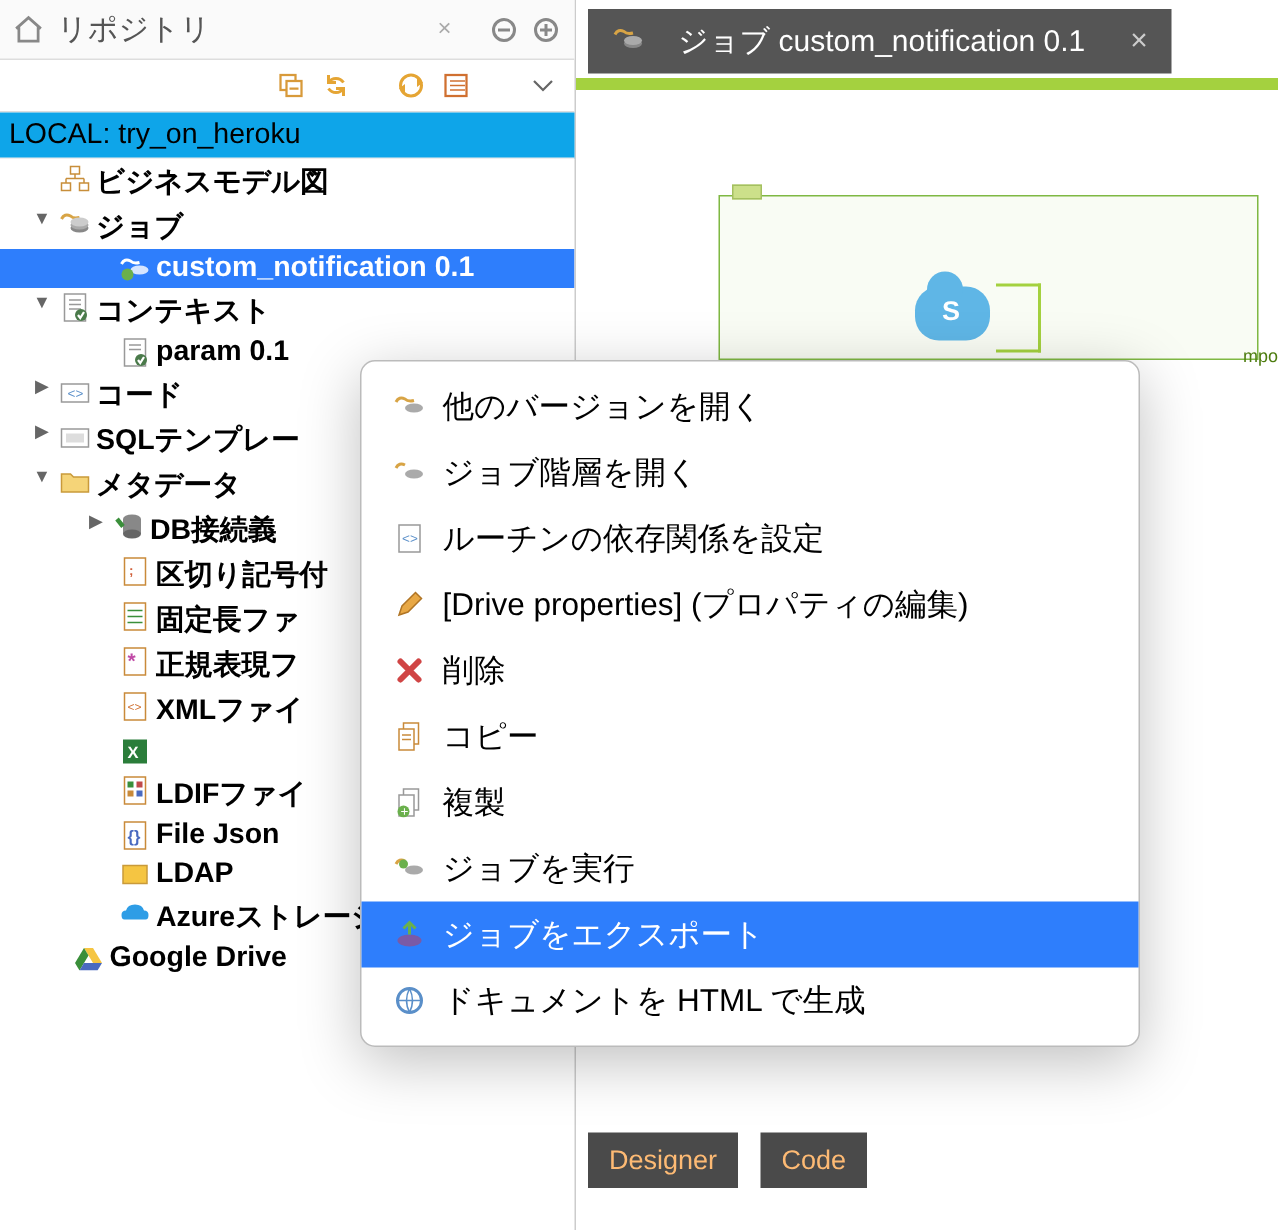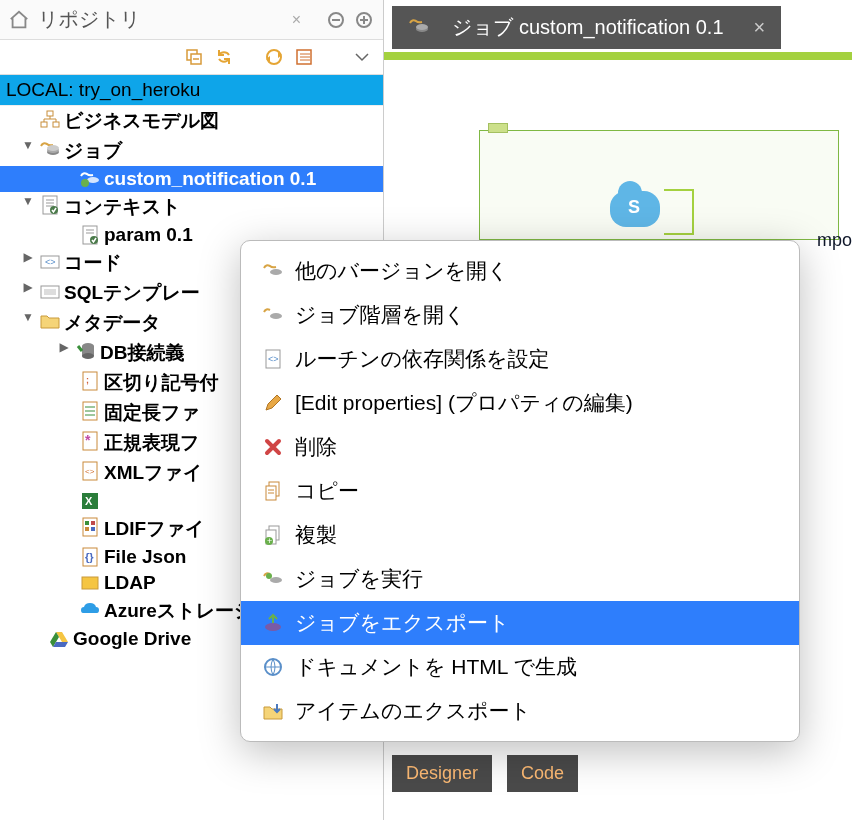--- a/index.html
+++ b/index.html
@@ -24,38 +24,38 @@
 .tree-row { display: flex; align-items: flex-start; padding: 2px 4px; white-space: nowrap; }
 .tree-row .arrow { width: 16px; display: inline-flex; justify-content: center; font-size: 12px; color: #666; }
 .tree-row.selected { background: #2e7efc; color: white; }
 .tree-level-0 { padding-left: 20px; }
 .tree-level-2 { padding-left: 76px; }
 .tree-level-2b { padding-left: 76px; }
 .tree-row .node-icon { width: 28px; height: 22px; display: inline-flex; align-items: center; justify-content: center; font-size: 16px; }
 .tree-row .label { font-weight: bold; }
 .tree-row.selected .label { font-weight: bold; }
 
-.context-menu { position: absolute; left: 240px; top: 240px; width: 560px; background: #fff; border: 1px solid #bbb; border-radius: 10px; box-shadow: 0 10px 40px rgba(0,0,0,0.25); padding: 8px 0; z-index: 100; }
+.context-menu { position: absolute; left: 240px; top: 240px; width: 520px; background: #fff; border: 1px solid #bbb; border-radius: 10px; box-shadow: 0 10px 40px rgba(0,0,0,0.25); padding: 8px 0; z-index: 100; }
 .menu-item { display: flex; align-items: center; padding: 8px 18px; font-size: 21px; color: #000; cursor: pointer; }
 .menu-item .mi-icon { width: 28px; height: 22px; display: inline-flex; align-items: center; justify-content: center; margin-right: 8px; }
 .menu-item.highlighted { background: #2e7efc; color: white; }
 
 .designer-tab { position: absolute; top: 6px; left: 8px; background: #555; color: #fff; padding: 8px 16px; display: flex; align-items: center; gap: 22px; font-size: 20px; max-width: 420px; }
 .designer-tab .tab-icon { width: 22px; height: 22px; }
 .designer-tab .close-x { color: #ccc; margin-left: 8px; cursor: pointer; }
 .accent-bar { position: absolute; top: 52px; left: 0; right: 0; height: 8px; background: #a4d13f; }
 .canvas { position: absolute; top: 60px; left: 0; right: 0; bottom: 80px; background: #fff; }
 .subjob-box { position: absolute; left: 95px; top: 70px; width: 360px; height: 110px; border: 1px solid #7fb843; background: rgba(200,230,150,0.1); }
 .subjob-handle { position: absolute; top: -8px; left: 8px; width: 20px; height: 10px; background: #cce08a; border: 1px solid #a4c060; }
 .cloud-node { position: absolute; left: 130px; top: 60px; width: 54px; height: 42px; }
 .cloud-shape { width: 50px; height: 36px; background: #5fb6e6; border-radius: 16px; position: relative; }
 .cloud-shape::before { content: ""; position: absolute; width: 24px; height: 24px; background: #5fb6e6; border-radius: 50%; top: -10px; left: 8px; }
 .cloud-s { position: absolute; left: 18px; top: 6px; font-weight: bold; color: #fff; font-size: 18px; }
 .node-accent { position: absolute; left: 184px; top: 58px; width: 30px; height: 46px; border: 2px solid #a4d13f; border-left: none; }
-.compo-label { position: absolute; right: 0; top: 170px; font-size: 18px; color: #0f172a; }
+.compo-label { position: absolute; right: 0; top: 170px; font-size: 12px; color: #4d7c0f; }
 
 .bottom-tabs { position: absolute; bottom: 28px; left: 8px; display: flex; }
 .bottom-tab { background: #4a4a4a; color: #fdba74; padding: 8px 14px; font-size: 18px; margin-right: 15px; cursor: pointer; }
 
 
 svg { display: block; }
 </style>
 </head>
 <body>
 
@@ -387,21 +387,21 @@
         </svg>
     </span>
     <span>ルーチンの依存関係を設定</span>
   </div>
   <div class="menu-item">
     <span class="mi-icon">
       <svg width="20" height="20" viewBox="0 0 20 20">
           <path d="M3 17 L5 11 L14 2 L18 6 L9 15 Z" fill="#e8a845" stroke="#b07525"></path>
         </svg>
     </span>
-    <span>[Edit properties] (プロパティの編集)</span>
+    <span>[Drive properties] (プロパティの編集)</span>
   </div>
   <div class="menu-item">
     <span class="mi-icon">
       <svg width="18" height="18" viewBox="0 0 18 18">
           <path d="M3 3 L15 15 M15 3 L3 15" stroke="#d04545" stroke-width="4" stroke-linecap="round"></path>
         </svg>
     </span>
     <span>削除</span>
   </div>
   <div class="menu-item">
@@ -447,22 +447,13 @@
   </div>
   <div class="menu-item">
     <span class="mi-icon">
       <svg width="20" height="20" viewBox="0 0 20 20">
           <circle cx="10" cy="10" r="8" fill="#fff" stroke="#5a8fc9" stroke-width="2"></circle>
           <path d="M2 10 L18 10 M10 2 Q14 10 10 18 M10 2 Q6 10 10 18" fill="none" stroke="#5a8fc9"></path>
         </svg>
     </span>
     <span>ドキュメントを HTML で生成</span>
   </div>
-  <div class="menu-item">
-    <span class="mi-icon">
-      <svg width="20" height="18" viewBox="0 0 20 18">
-          <path d="M1 5 L7 5 L9 7 L19 7 L19 17 L1 17 Z" fill="#f5d478" stroke="#c99a3a"></path>
-          <path d="M14 2 L14 10 M11 7 L14 10 L17 7" fill="none" stroke="#4a7ac0" stroke-width="2"></path>
-        </svg>
-    </span>
-    <span>アイテムのエクスポート</span>
-  </div>
 </div>
 
 </body></html>

